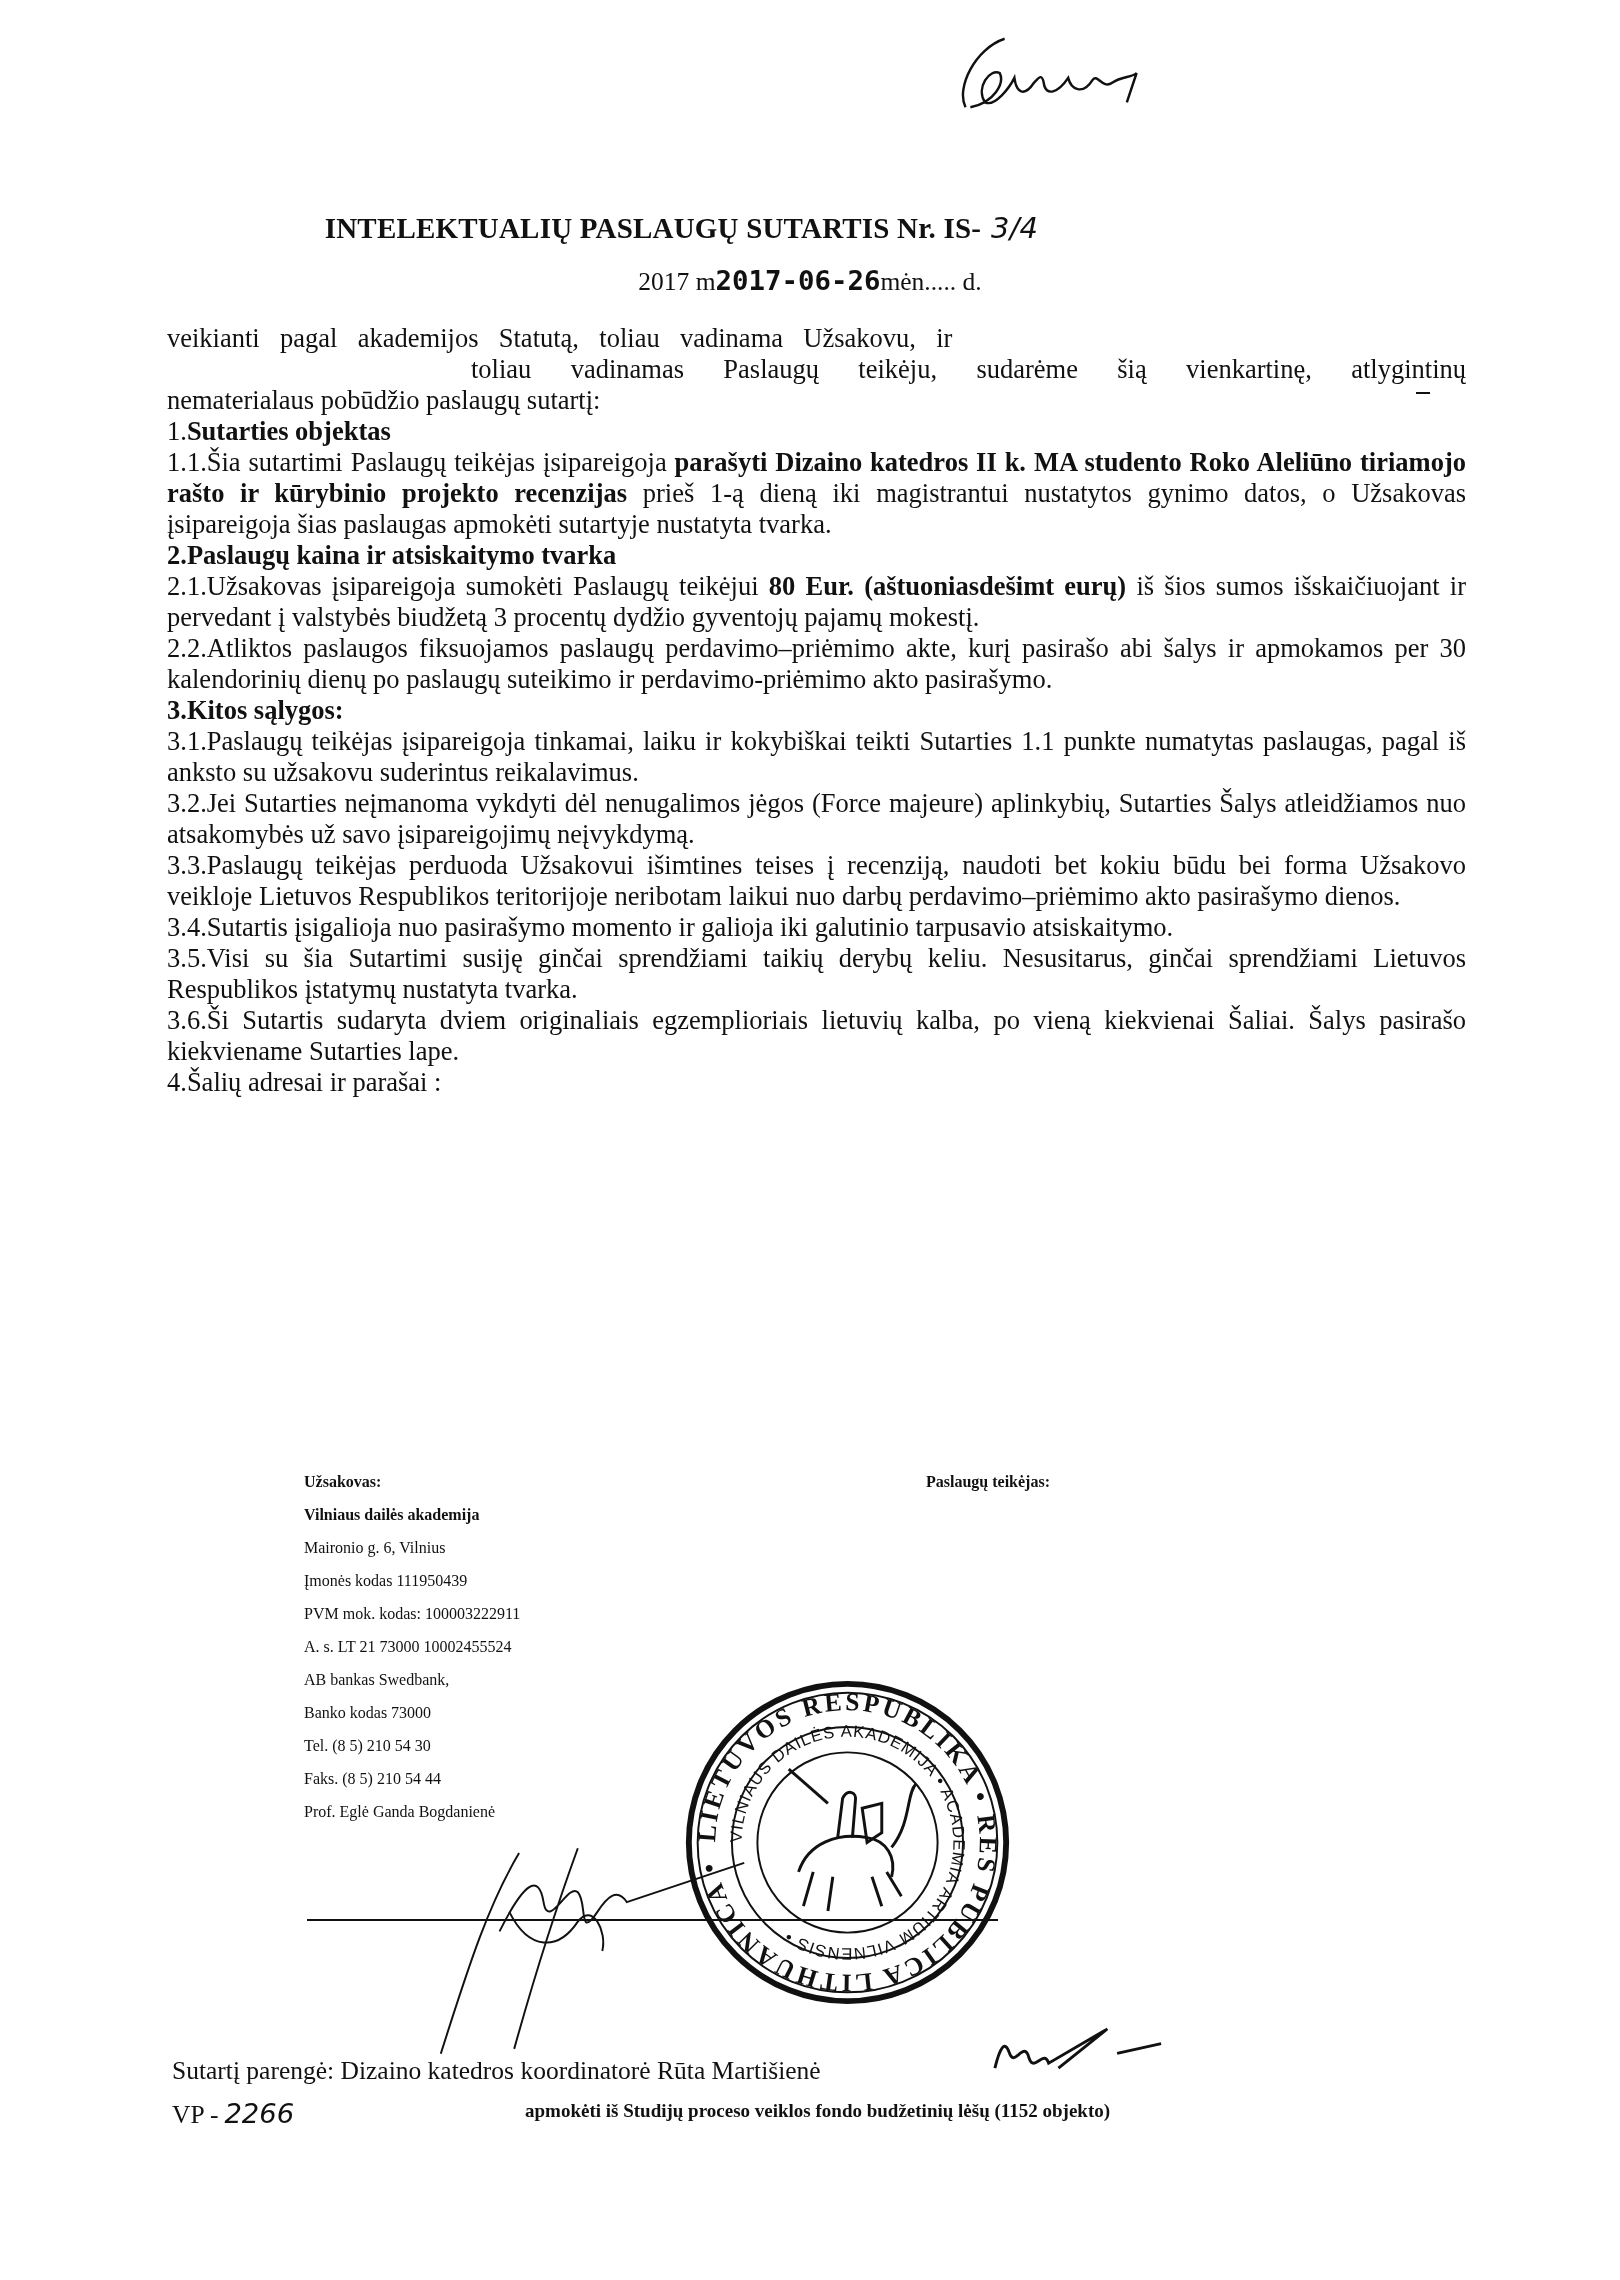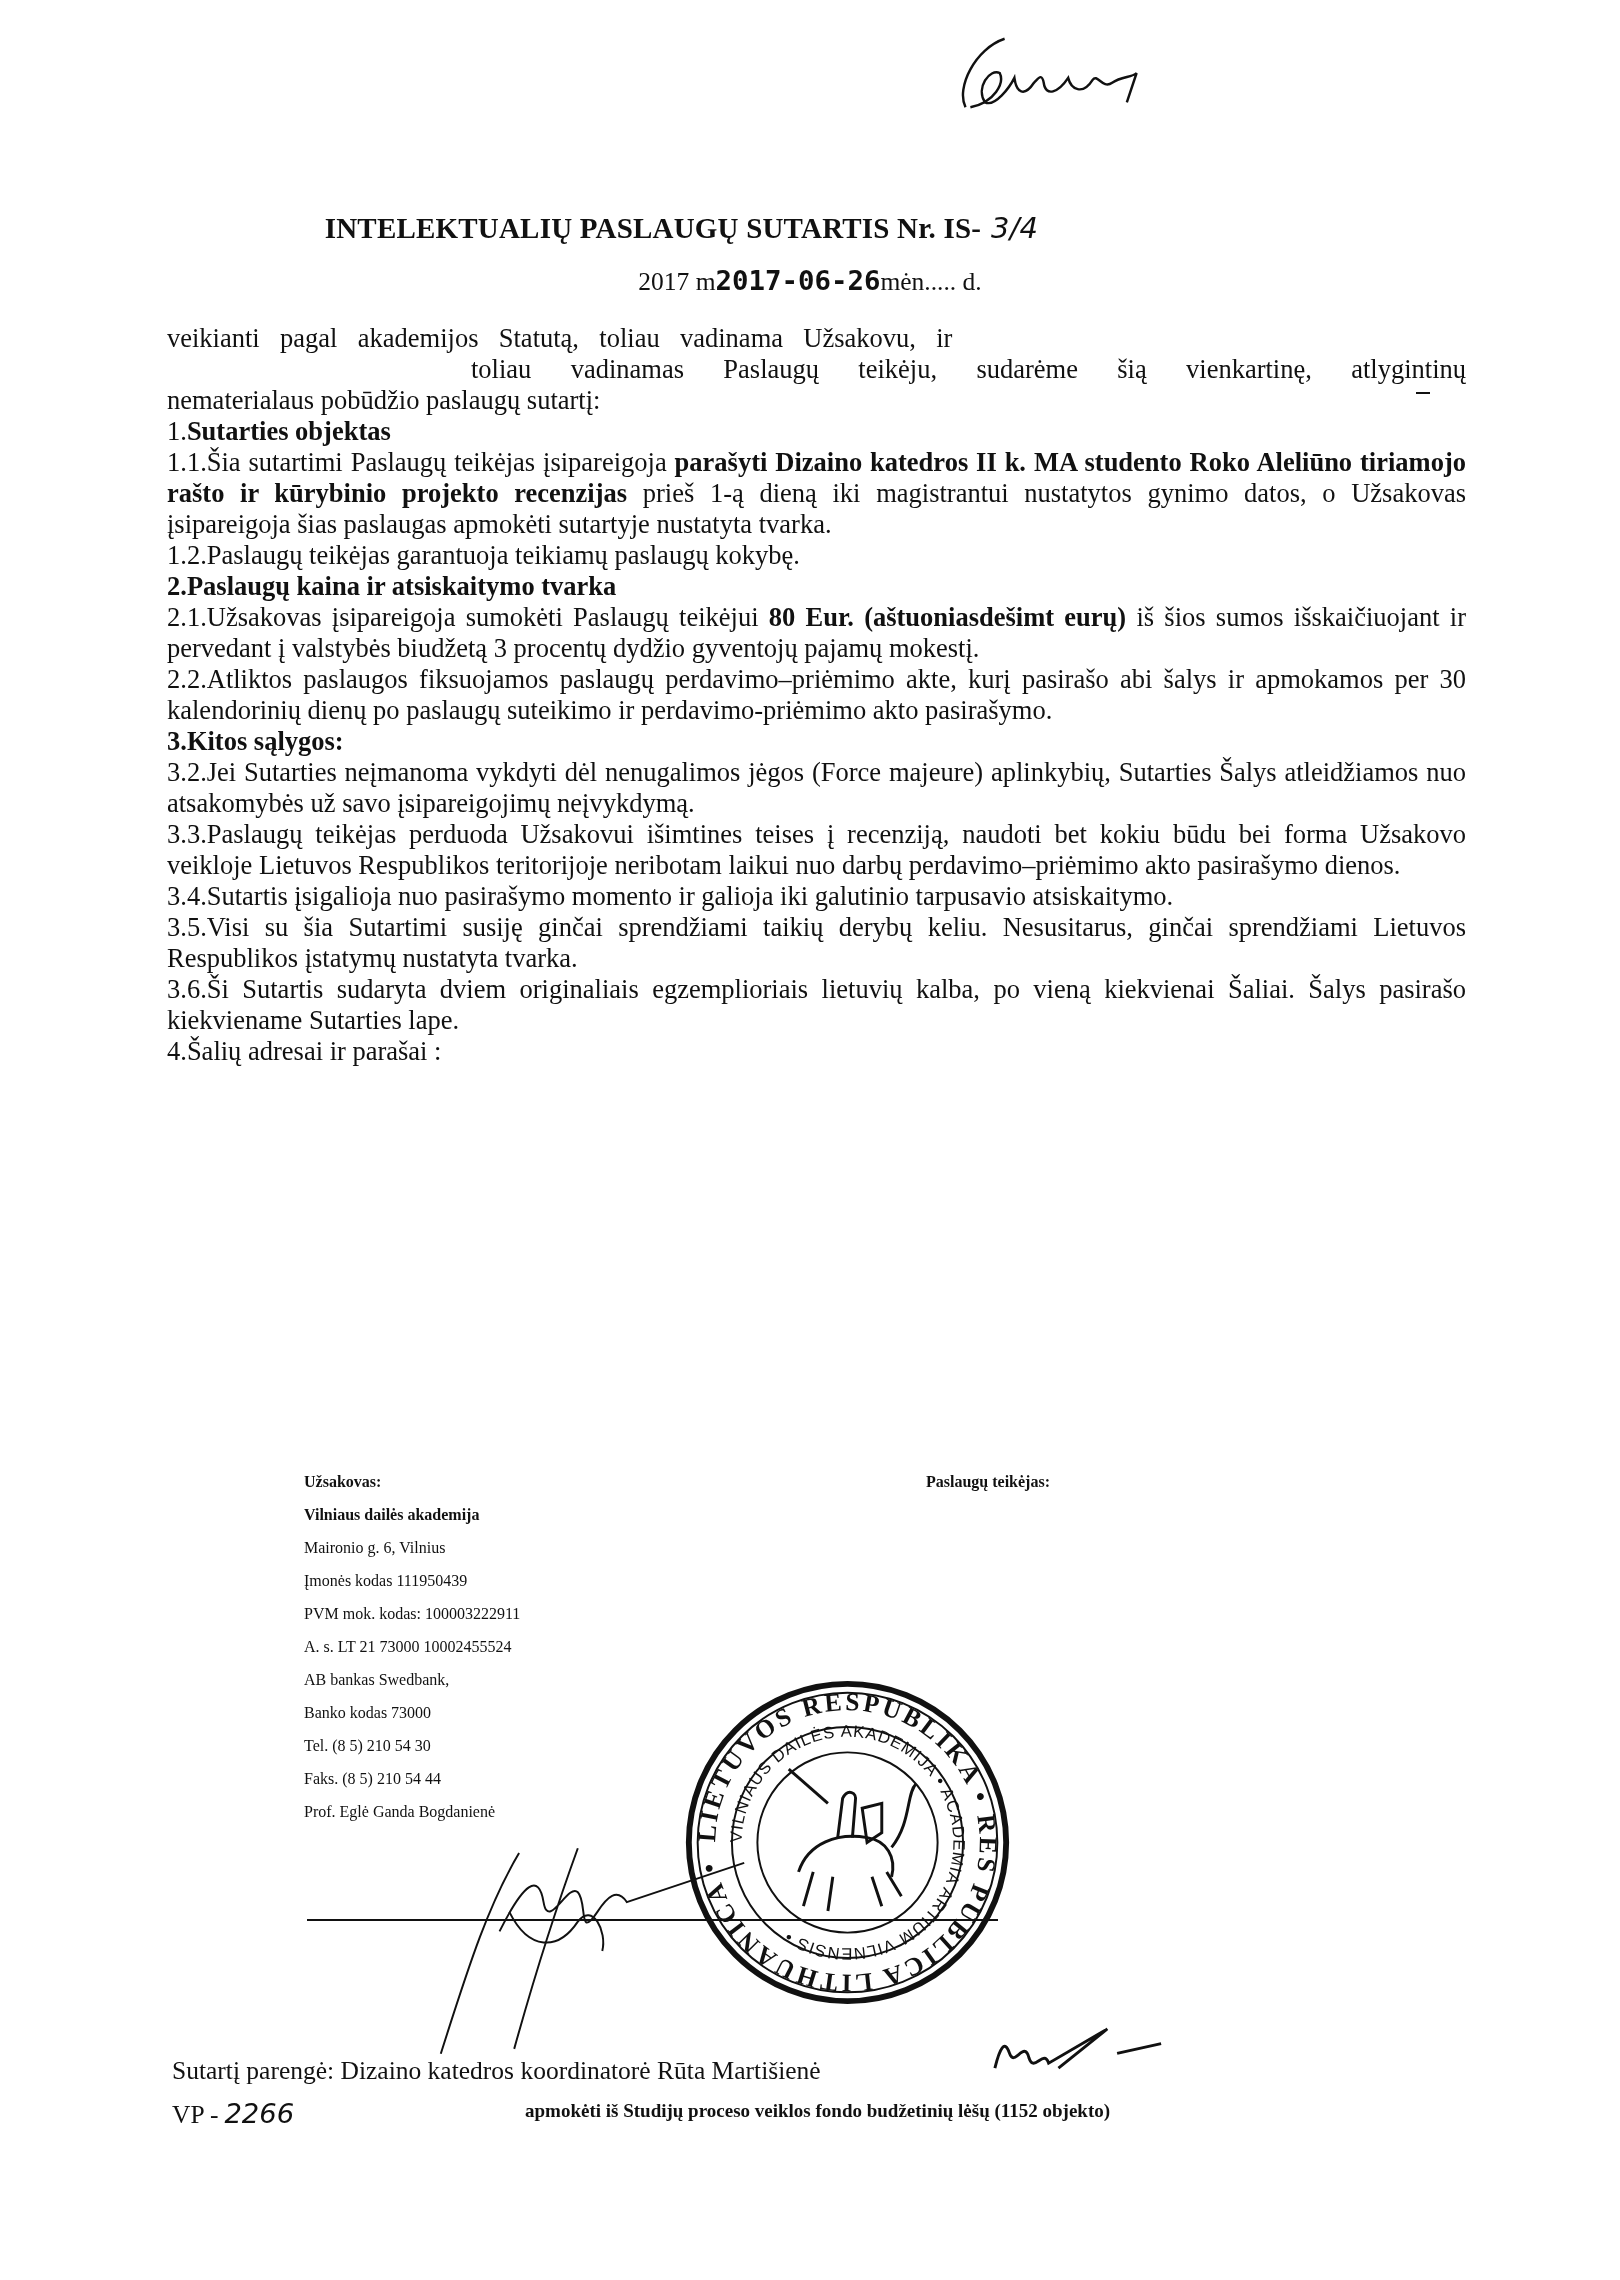--- a/index.html
+++ b/index.html
@@ -48,27 +48,27 @@
 
 <div class="abs dash"></div>
 
 <div class="abs body">
   <p style="word-spacing:13.7px">veikianti pagal akademijos Statutą, toliau vadinama Užsakovu, ir</p>
   <p class="just indent">toliau vadinamas Paslaugų teikėju, sudarėme šią vienkartinę, atlygintinų</p>
   <p>nematerialaus pobūdžio paslaugų sutartį:</p>
 
   <p class="h"><span style="font-weight:normal">1.</span><span>Sutarties objektas</span></p>
   <p><span>1.1.Šia sutartimi Paslaugų teikėjas įsipareigoja </span><b>parašyti Dizaino katedros II k. MA studento Roko Aleliūno tiriamojo rašto ir kūrybinio projekto recenzijas</b><span> prieš 1-ą dieną iki magistrantui nustatytos gynimo datos, o Užsakovas įsipareigoja šias paslaugas apmokėti sutartyje nustatyta tvarka.</span></p>
-  <p>1.2.Paslaugų teikėjas garantuoja teikiamų paslaugų kokybę.</p>
 
   <p class="h">2.Paslaugų kaina ir atsiskaitymo tvarka</p>
   <p><span>2.1.Užsakovas įsipareigoja sumokėti Paslaugų teikėjui </span><b>80 Eur. (aštuoniasdešimt eurų)</b><span> iš šios sumos išskaičiuojant ir pervedant į valstybės biudžetą 3 procentų dydžio gyventojų pajamų mokestį.</span></p>
   <p>2.2.Atliktos paslaugos fiksuojamos paslaugų perdavimo–priėmimo akte, kurį pasirašo abi šalys ir apmokamos per 30 kalendorinių dienų po paslaugų suteikimo ir perdavimo-priėmimo akto pasirašymo.</p>
 
   <p class="h">3.Kitos sąlygos:</p>
+  <p>3.1.Paslaugų teikėjas įsipareigoja tinkamai, laiku ir kokybiškai teikti Sutarties 1.1 punkte numatytas paslaugas, pagal iš anksto su užsakovu suderintus reikalavimus.</p>
   <p>3.2.Jei Sutarties neįmanoma vykdyti dėl nenugalimos jėgos (Force majeure) aplinkybių, Sutarties Šalys atleidžiamos nuo atsakomybės už savo įsipareigojimų neįvykdymą.</p>
   <p>3.3.Paslaugų teikėjas perduoda Užsakovui išimtines teises į recenziją, naudoti bet kokiu būdu bei forma Užsakovo veikloje Lietuvos Respublikos teritorijoje neribotam laikui nuo darbų perdavimo–priėmimo akto pasirašymo dienos.</p>
   <p>3.4.Sutartis įsigalioja nuo pasirašymo momento ir galioja iki galutinio tarpusavio atsiskaitymo.</p>
   <p>3.5.Visi su šia Sutartimi susiję ginčai sprendžiami taikių derybų keliu. Nesusitarus, ginčai sprendžiami Lietuvos Respublikos įstatymų nustatyta tvarka.</p>
   <p>3.6.Ši Sutartis sudaryta dviem originaliais egzemplioriais lietuvių kalba, po vieną kiekvienai Šaliai. Šalys pasirašo kiekviename Sutarties lape.</p>
   <p>4.Šalių adresai ir parašai :</p>
 </div>
 
 <div class="abs party left-party">
   <div class="b">Užsakovas:</div>

